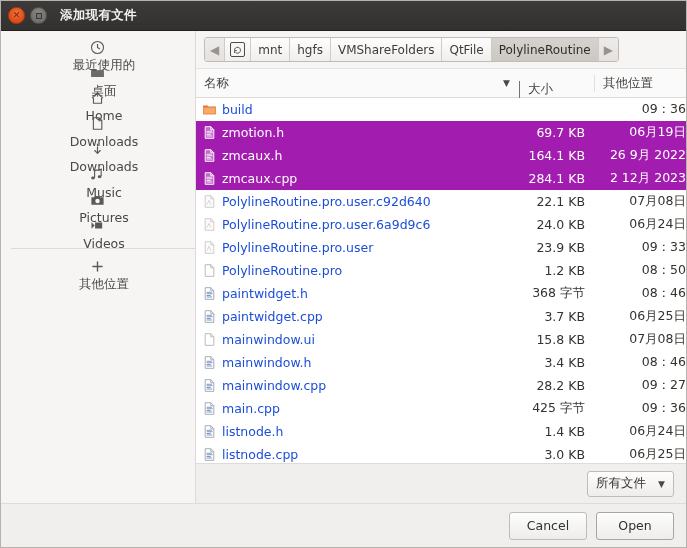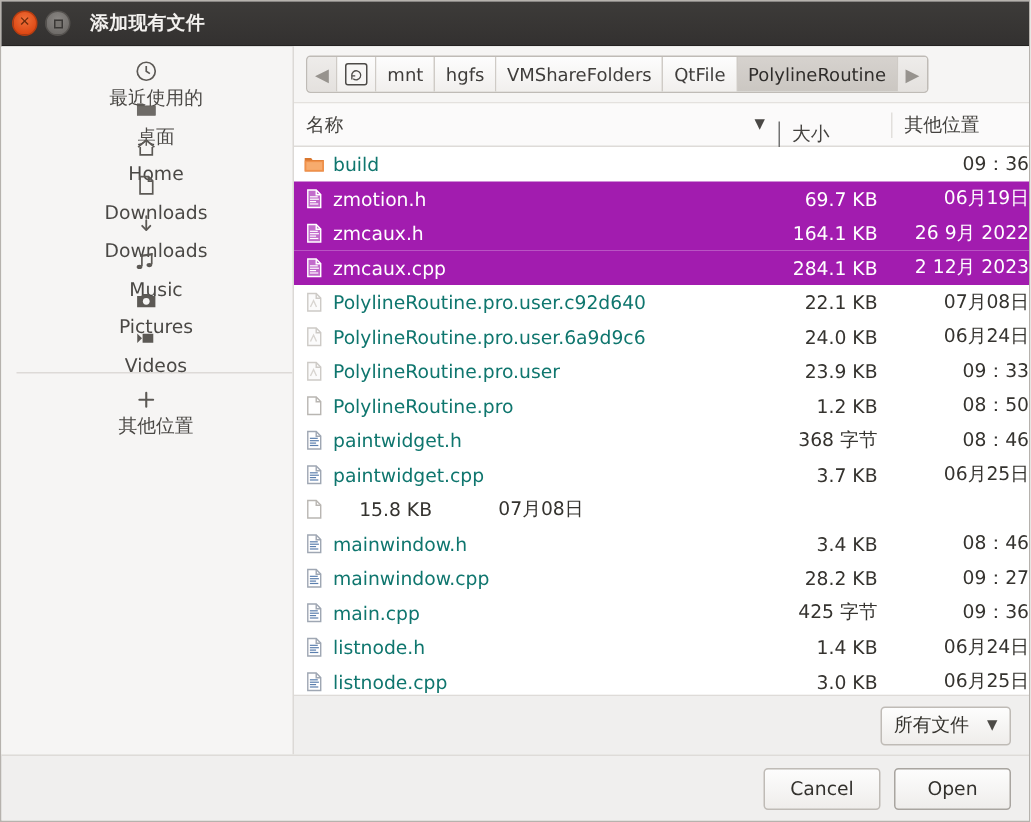--- a/index.html
+++ b/index.html
@@ -174,21 +174,21 @@
     white-space: nowrap;
   }
   .frow.selected { background: #a21caf; color: #ffffff; }
   .f-ico {
     width: 26px; flex: 0 0 26px;
     display: flex; align-items: center; justify-content: center;
   }
   .f-name { flex: 1 1 auto; min-width:0; overflow:hidden; text-overflow:ellipsis; }
   .f-size { width: 75px; flex: 0 0 75px; text-align: right; padding-right: 9px; }
   .f-date { width: 92px; flex: 0 0 92px; padding-left: 8px; text-align: right; }
-  .frow.dim .f-name { color: #0f766e; }
+  .frow.dim .f-name { color: #1d4ed8; }
 
   
   .filterbar {
     height: 40px; flex: 0 0 40px;
     background: #f0efee;
     border-top: 1px solid #dedbd8;
     display: flex; align-items: center; justify-content: flex-end;
     padding-right: 12px;
   }
   .combo {
@@ -514,20 +514,21 @@
             <span class="f-size">3.7 KB</span>
             <span class="f-date">06月25日</span>
           </div>
           <div class="frow dim">
             <span class="f-ico">
               <svg width="15" height="15" viewBox="0 0 16 16" fill="#ffffff" stroke="#b9b6b2" stroke-width="1">
                 <path d="M3.4 1.8h6l3.2 3.2v9.2H3.4z"></path>
                 <path d="M9.4 1.8v3.3h3.2" fill="none"></path>
               </svg>
             </span>
+            <span class="f-name">mainwindow.ui</span>
             <span class="f-size">15.8 KB</span>
             <span class="f-date">07月08日</span>
           </div>
           <div class="frow dim">
             <span class="f-ico">
               <svg width="15" height="15" viewBox="0 0 16 16">
                 <path d="M3.4 1.8h6l3.2 3.2v9.2H3.4z" fill="#ffffff" stroke="#9fa7b3" stroke-width="1"></path>
                 <path d="M9.4 1.8v3.3h3.2" fill="none" stroke="#9fa7b3" stroke-width="1"></path>
                 <g fill="#5b7fae">
                   <rect x="4.9" y="6.2" width="5.6" height=".85"></rect>

